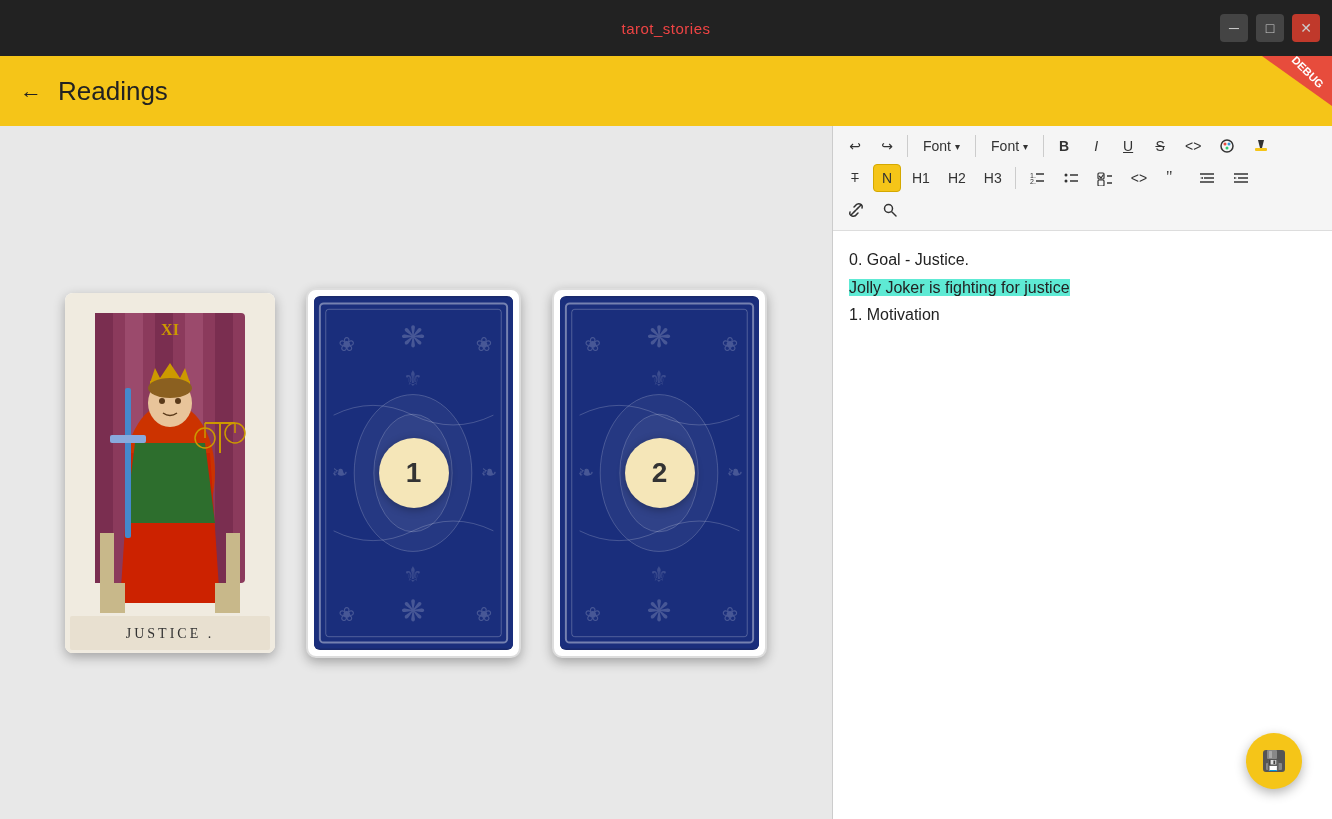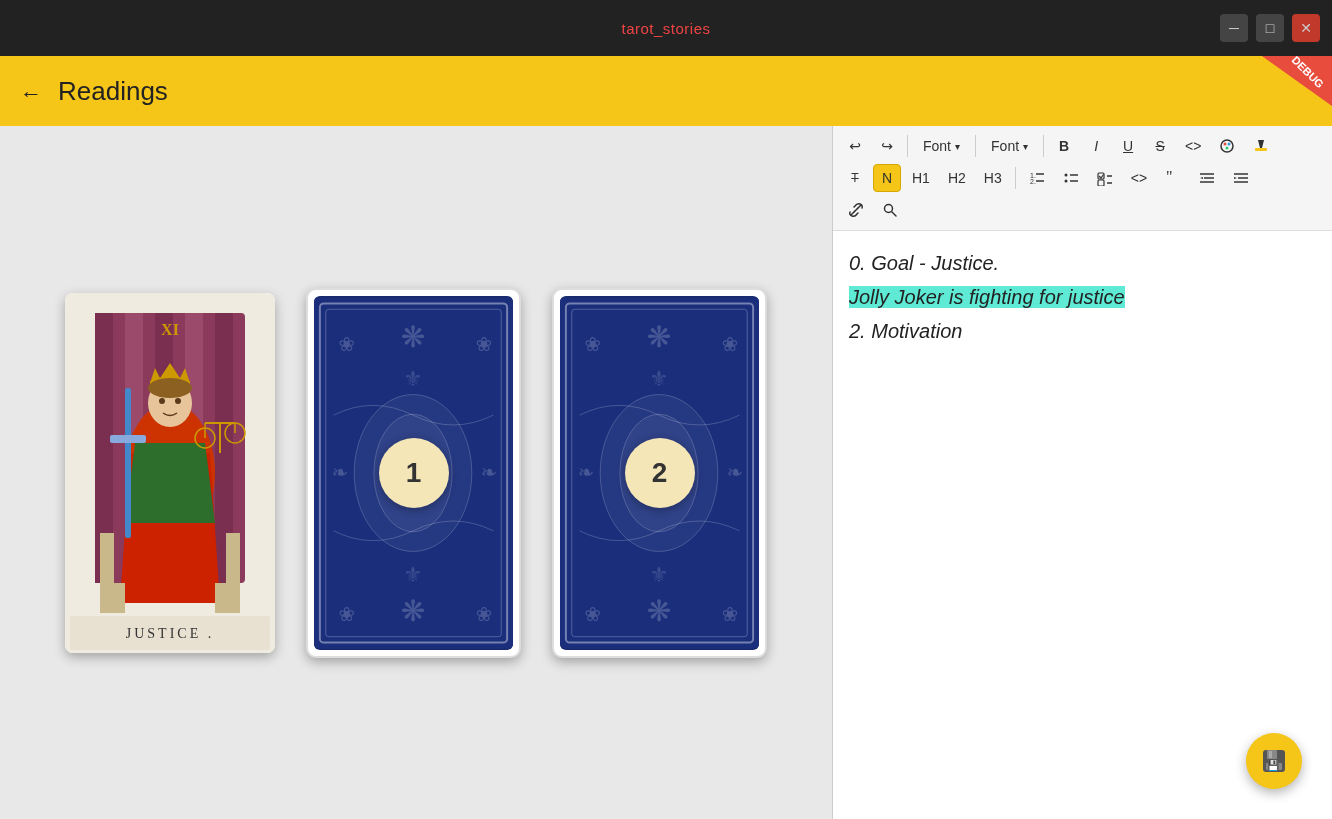--- a/index.html
+++ b/index.html
@@ -199,25 +199,24 @@
       border-radius: 4px;
       cursor: pointer;
       font-size: 14px;
       color: #333;
     }
     .tb-sep { width: 1px; height: 22px; background: #ccc; margin: 0 2px; }
 
     .editor-content {
       flex: 1;
       padding: 16px;
-      font-size: 20px;
+      font-size: 16px;
       line-height: 1.6;
       color: #222;
       overflow-y: auto;
-      font-style: italic;
     }
     .editor-line { margin-bottom: 2px; }
     .highlighted { background: #5eead4; display: inline; }
 
     
     .fab {
       position: absolute;
       bottom: 30px;
       right: 30px;
       width: 56px; height: 56px;
@@ -493,21 +492,21 @@
     </div>
 
     <div class="editor-content">
       <div class="editor-line">
         <span>0. Goal - Justice.</span>
       </div>
       <div class="editor-line">
         <span class="highlighted">Jolly Joker is fighting for justice</span>
       </div>
       <div class="editor-line">
-        <span>2. Motivation</span>
+        <span>1. Motivation</span>
       </div>
     </div>
   </div>
 
   <button class="fab">
     <svg width="28" height="28" viewBox="0 0 28 28">
 
       <rect x="3" y="3" width="22" height="22" rx="3" fill="#555"></rect>
       <rect x="7" y="3" width="10" height="9" rx="1" fill="#888"></rect>
       <rect x="9" y="4" width="3" height="7" rx="0.5" fill="#aaa"></rect>

